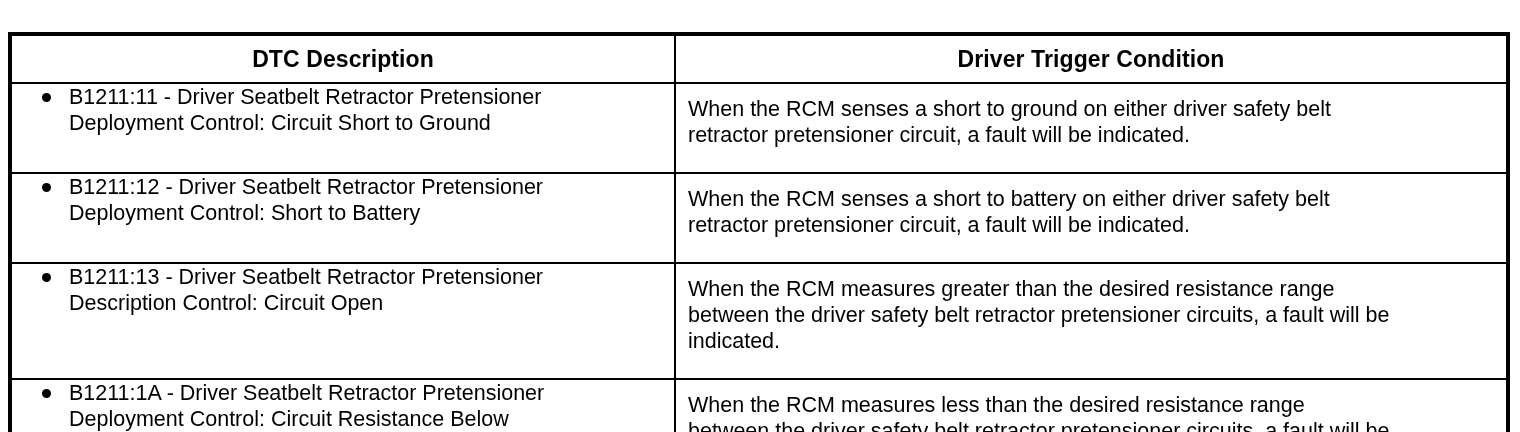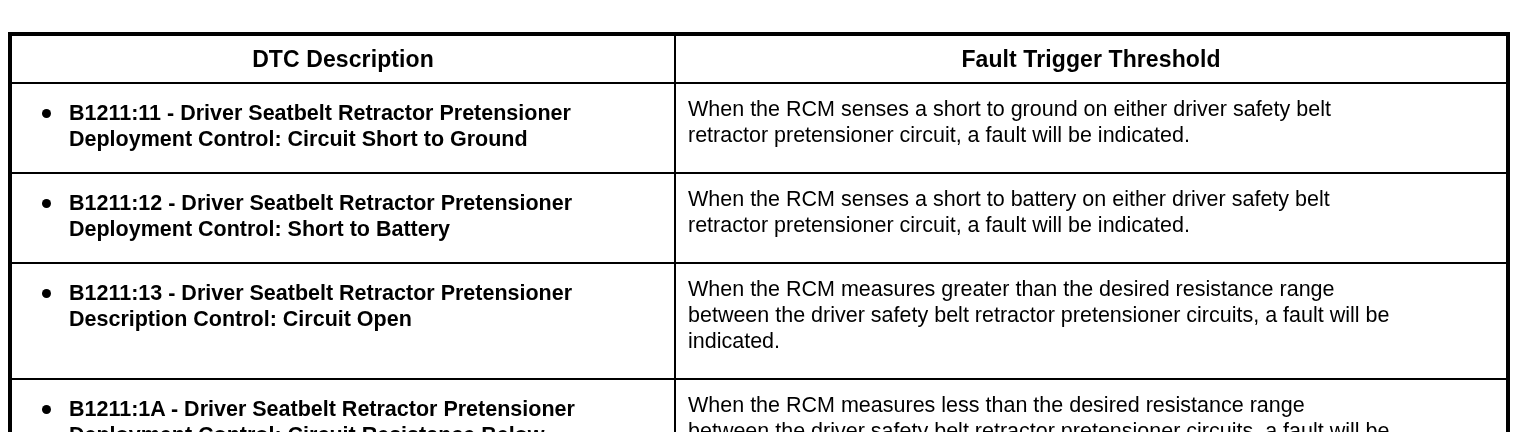--- a/index.html
+++ b/index.html
@@ -58,22 +58,21 @@
   }
 
   
   tbody td {
     font-size: 21.5px;
     line-height: 26px;
     font-weight: normal;
   }
 
   td.dtc-cell {
-    padding: 16px 10px 12px 30px;
-    font-weight: bold;
+    padding: 0 10px 12px 30px;
   }
 
   td.cond-cell {
     padding: 12px 12px 24px 12px;
   }
 
   
   .bullet-item {
     position: relative;
     padding-left: 27px;
@@ -103,21 +102,21 @@
 
 <div class="table-wrap">
   <table class="dtc-table">
     <colgroup>
       <col class="col-dtc">
       <col class="col-cond">
     </colgroup>
     <thead>
       <tr>
         <th>DTC Description</th>
-        <th>Fault Trigger Threshold</th>
+        <th>Driver Trigger Condition</th>
       </tr>
     </thead>
     <tbody>
       <tr>
         <td class="dtc-cell">
           <div class="bullet-item">
             <span class="bullet-dot"></span>
             <span class="dtc-text">B1211:11 - Driver Seatbelt Retractor Pretensioner
 Deployment Control: Circuit Short to Ground</span>
           </div>

